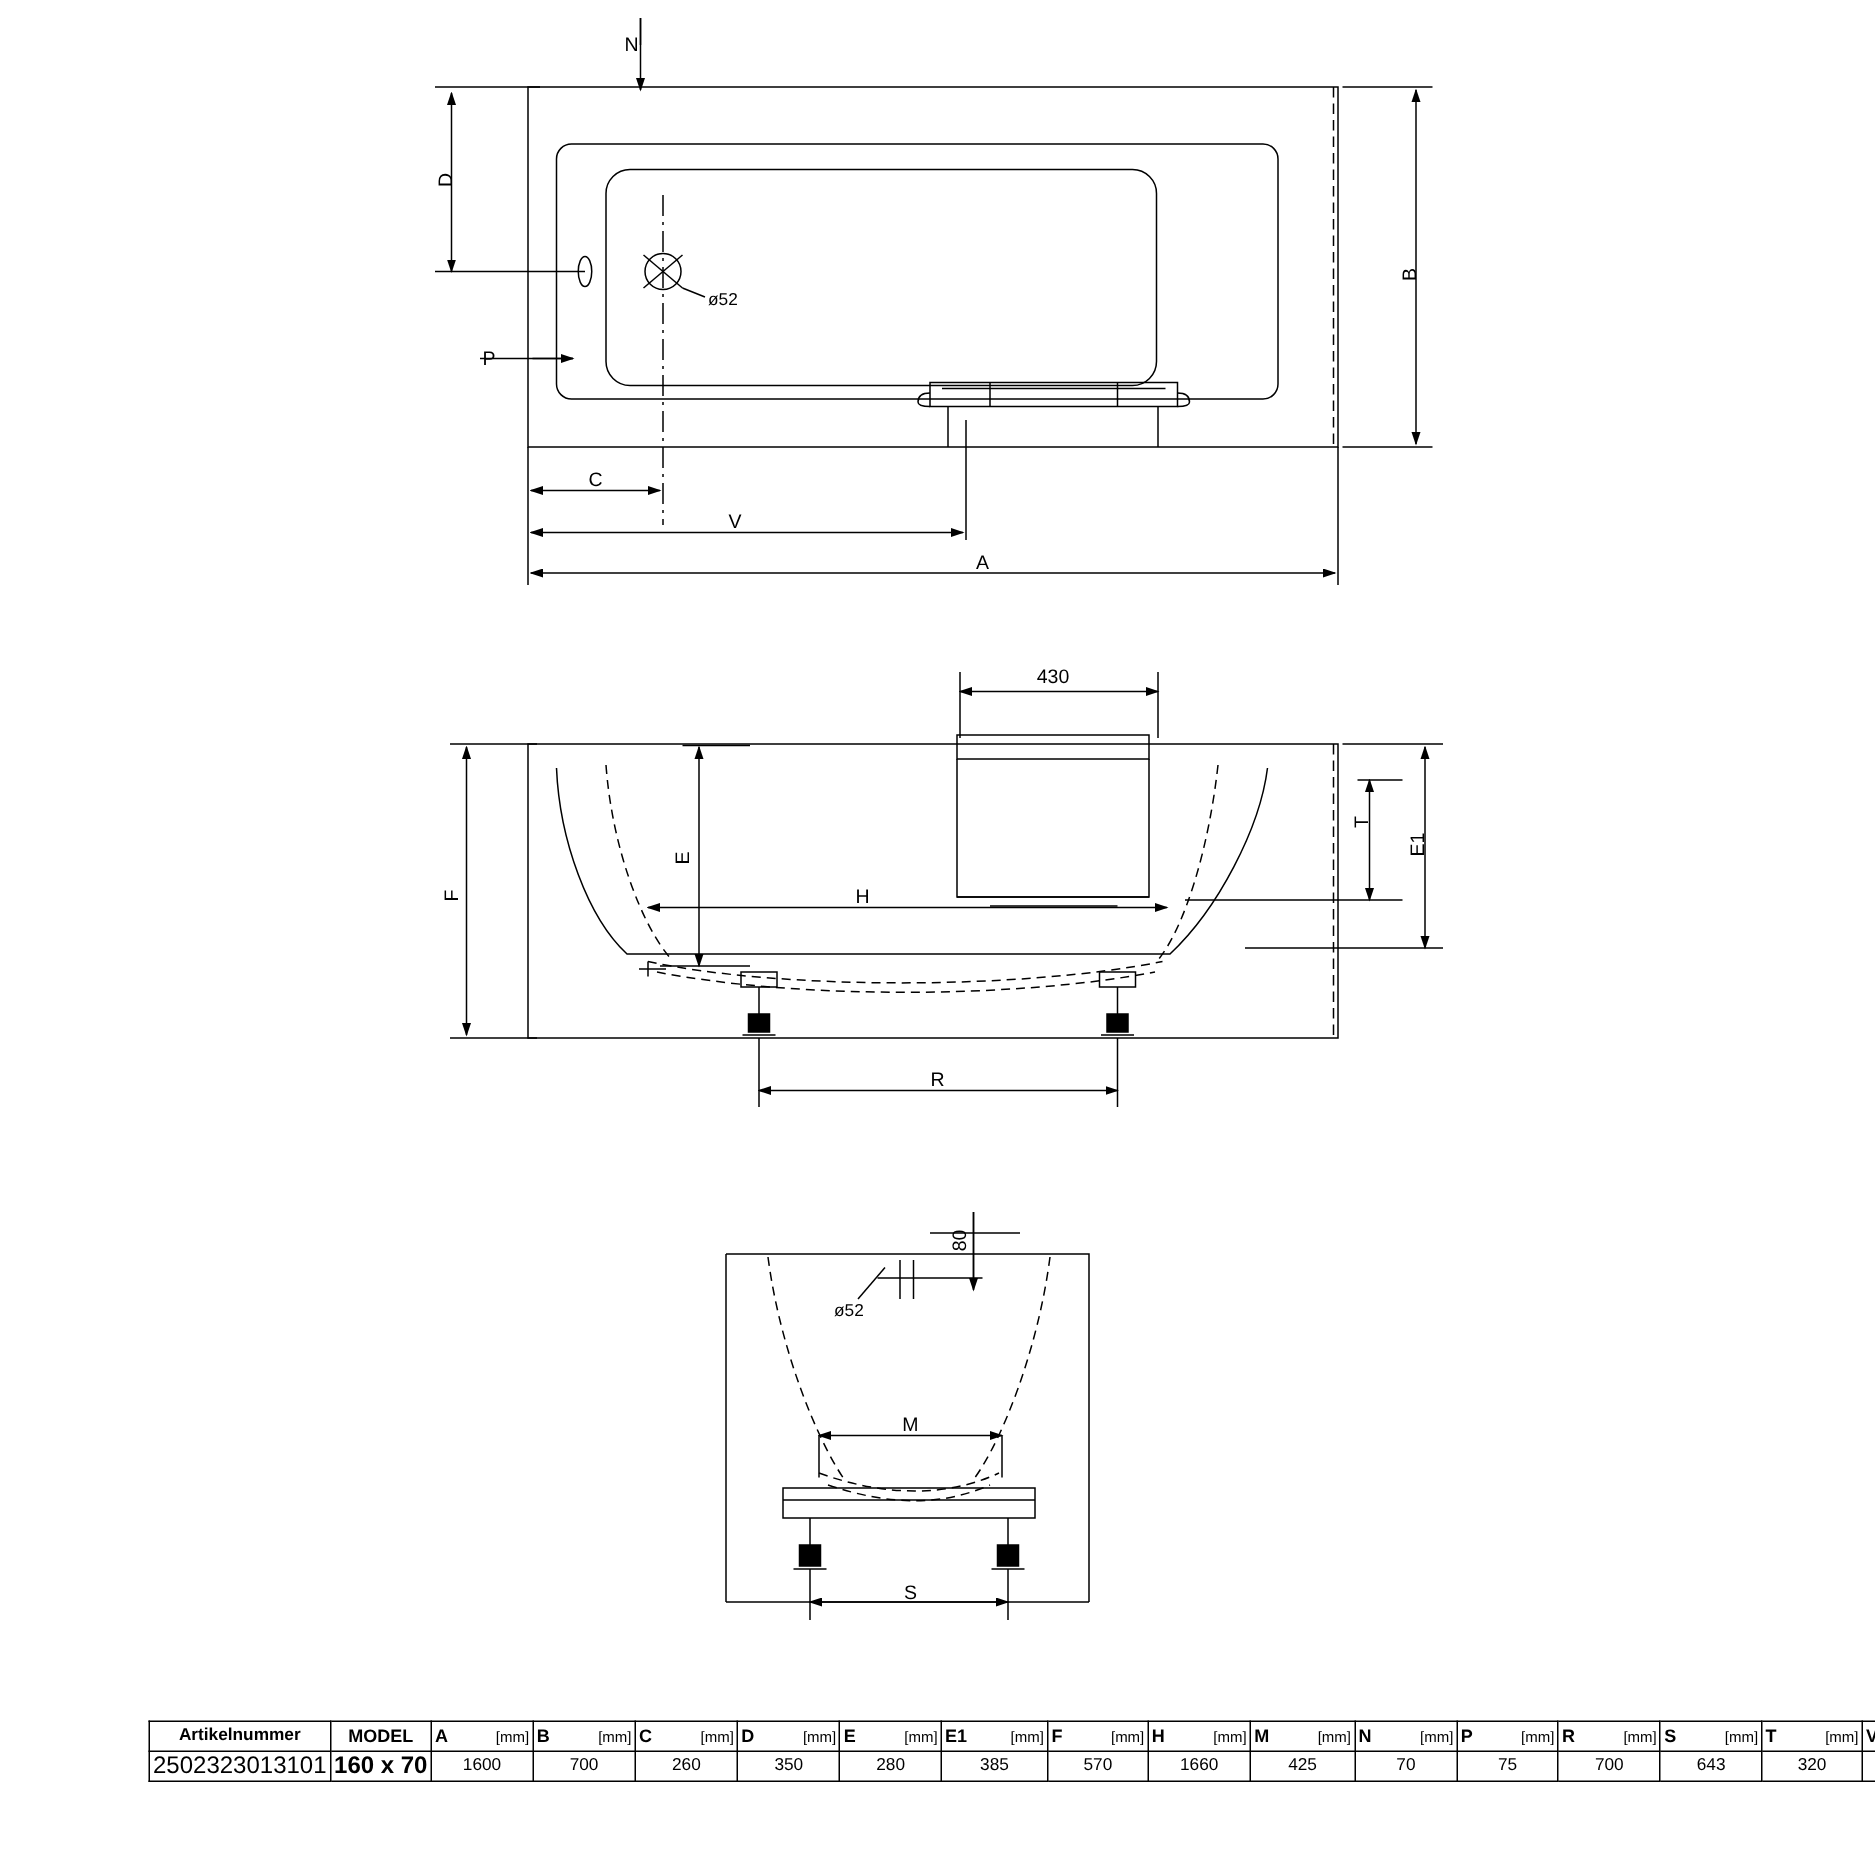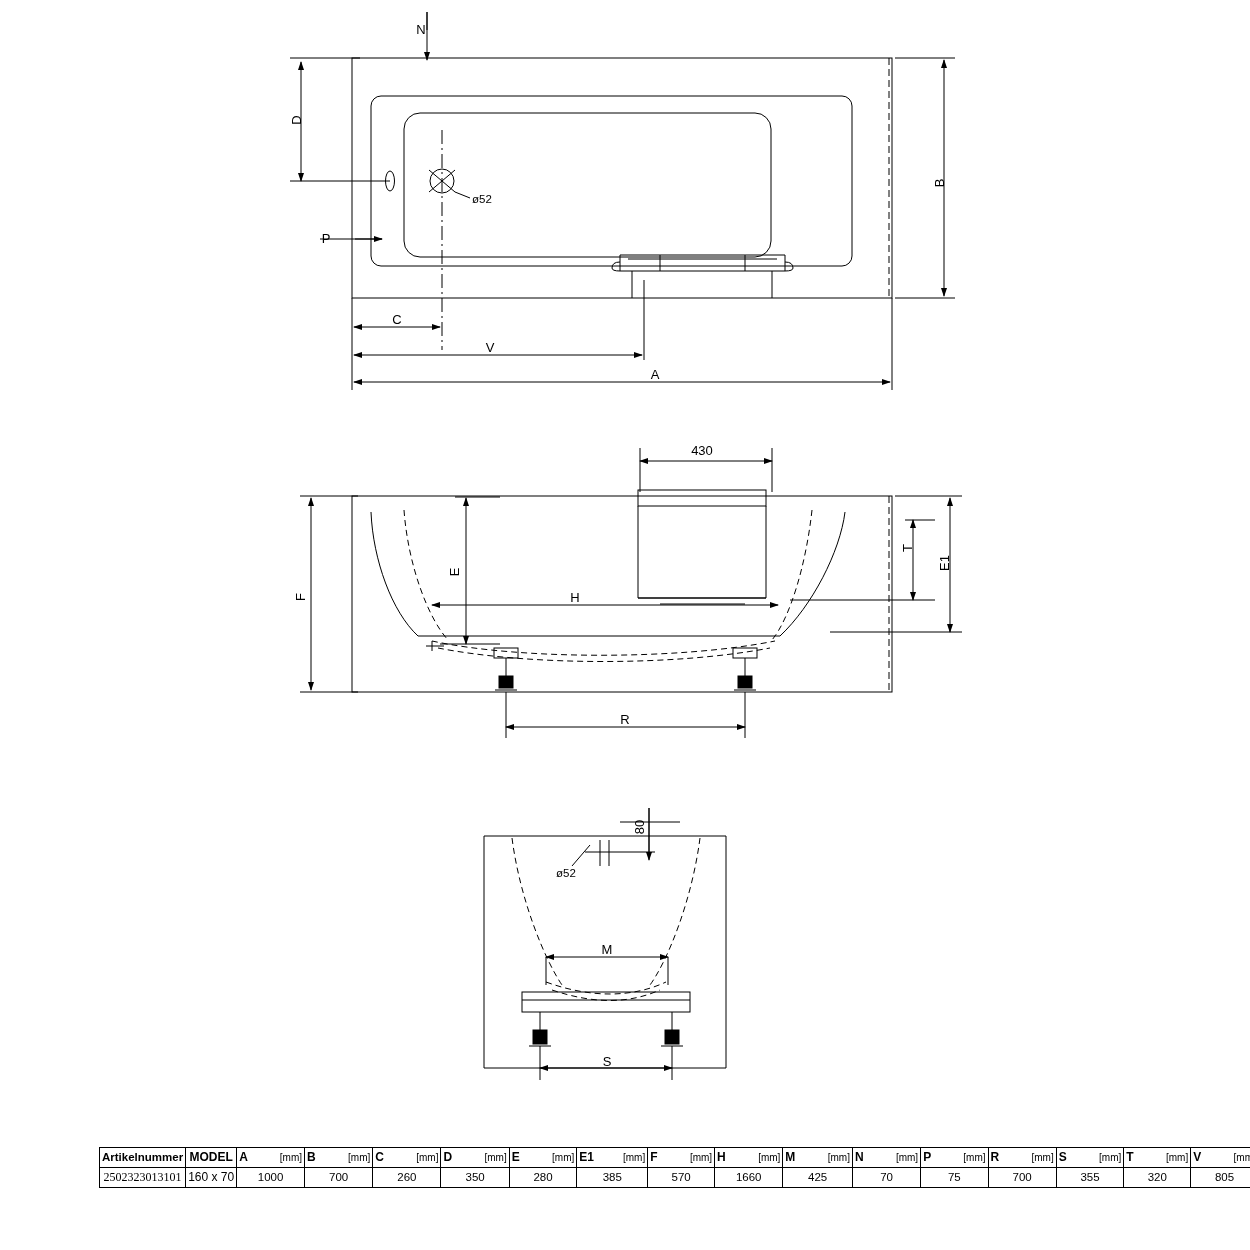--- a/index.html
+++ b/index.html
@@ -58,26 +58,25 @@
     font-weight: bold;
     font-size: 12px;
   }
   #spec-table thead th.art {
     font-size: 11.5px;
   }
   #spec-table tbody td {
     font-weight: normal;
   }
   #spec-table tbody td.art {
-    font-size: 12px;
-    font-family: Liberation Serif, serif;
+    font-size: 16px;
   }
   #spec-table tbody td.model {
-    font-weight: normal;
-    font-size: 12px;
+    font-weight: bold;
+    font-size: 16px;
   }
   .u {
     font-weight: normal;
     font-size: 10px;
     padding-left: 29px;
   }
 </style>
 </head>
 <body>
 
@@ -290,32 +289,32 @@
         <th style="width:56px"><span>R</span> <span class="u">[mm]</span></th>
         <th style="width:56px"><span>S</span> <span class="u">[mm]</span></th>
         <th style="width:56px"><span>T</span> <span class="u">[mm]</span></th>
         <th style="width:56px"><span>V</span> <span class="u">[mm]</span></th>
       </tr>
     </thead>
     <tbody>
       <tr>
         <td class="art">2502323013101</td>
         <td class="model">160 x 70</td>
-        <td>1000</td>
+        <td>1600</td>
         <td>700</td>
         <td>260</td>
         <td>350</td>
         <td>280</td>
         <td>385</td>
         <td>570</td>
         <td>1660</td>
         <td>425</td>
         <td>70</td>
         <td>75</td>
         <td>700</td>
-        <td>355</td>
+        <td>643</td>
         <td>320</td>
         <td>805</td>
       </tr>
     </tbody>
   </table>
 
 </div>
 
 </body></html>

